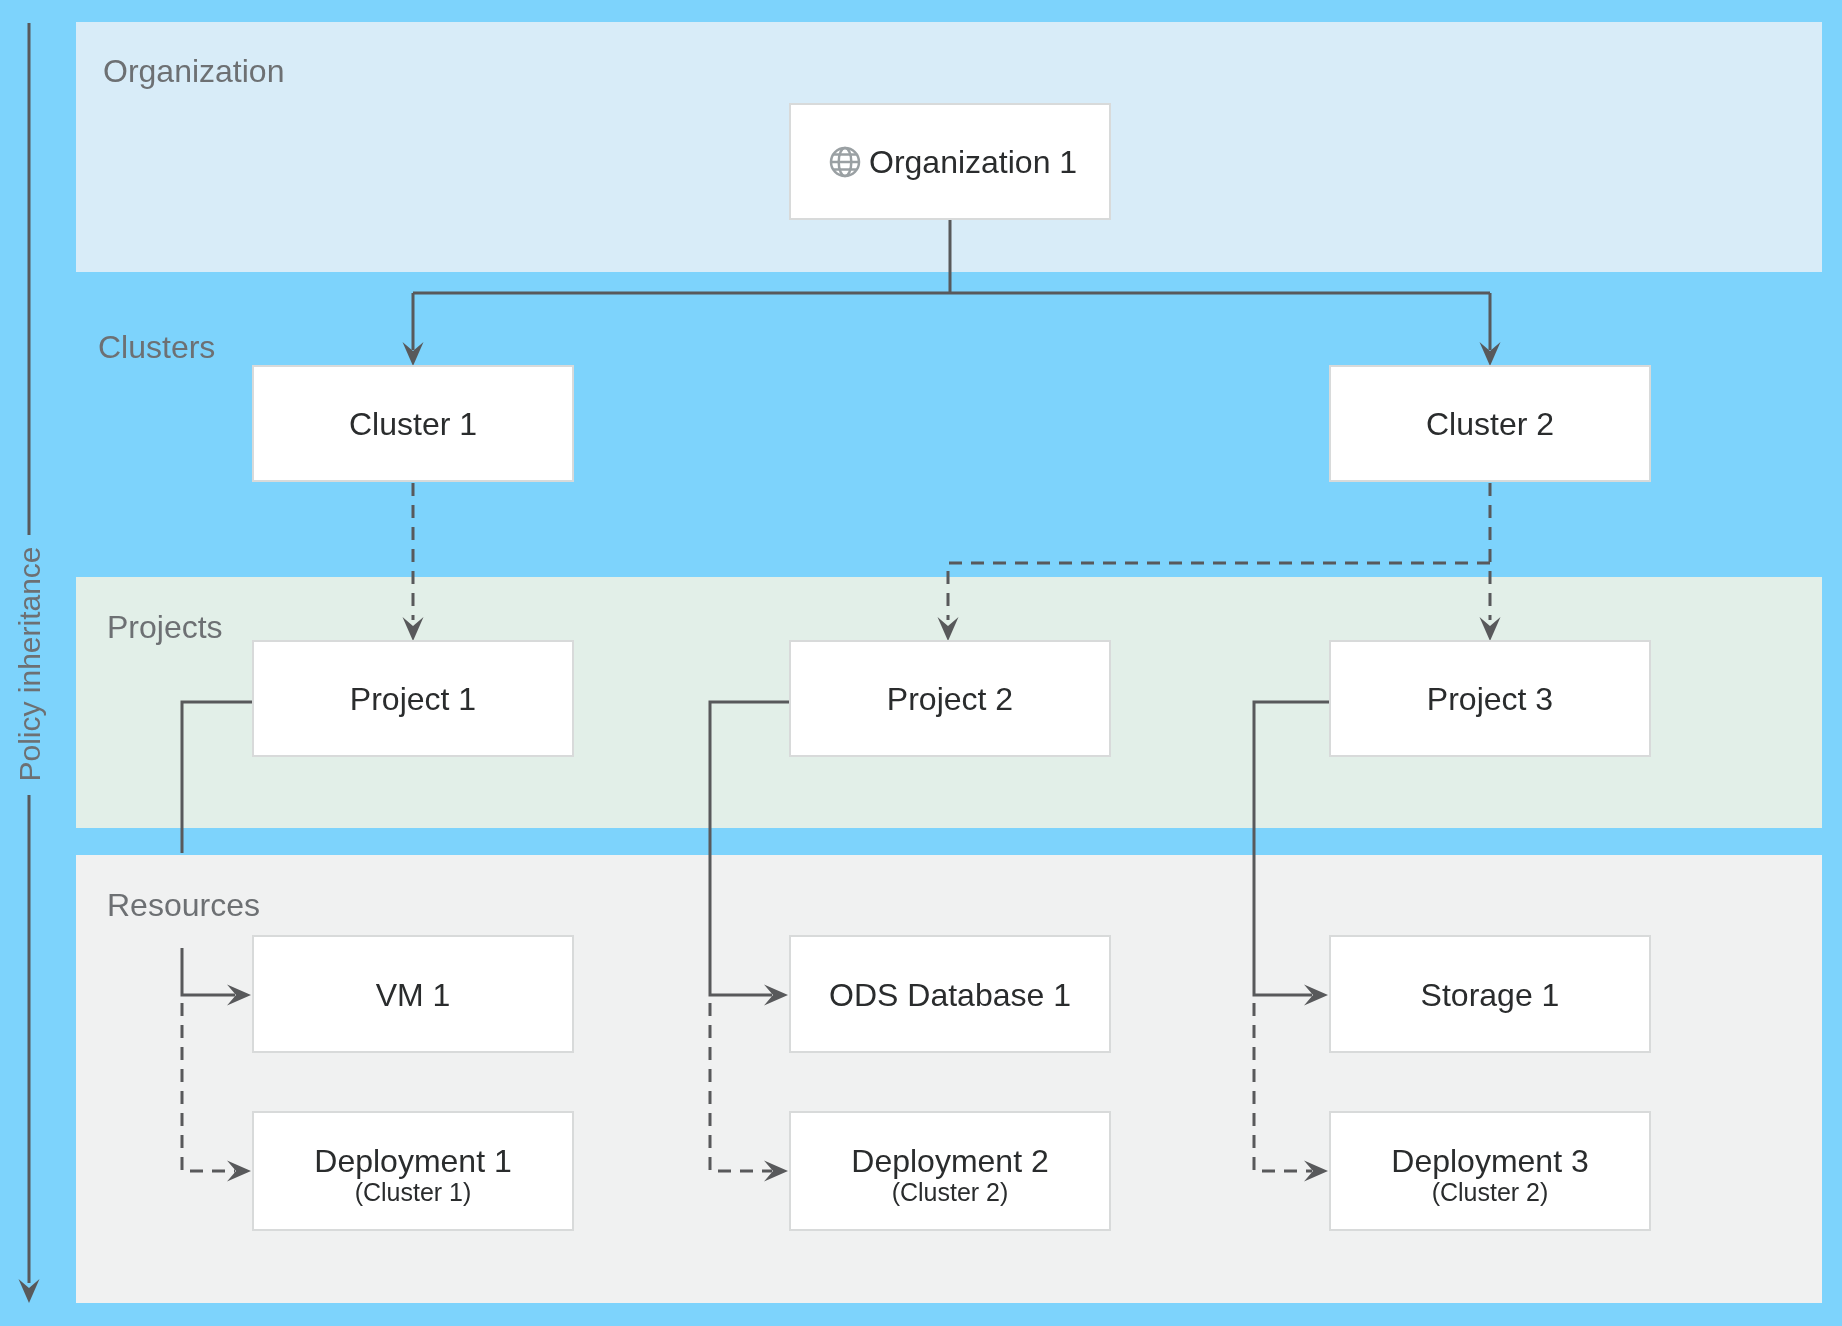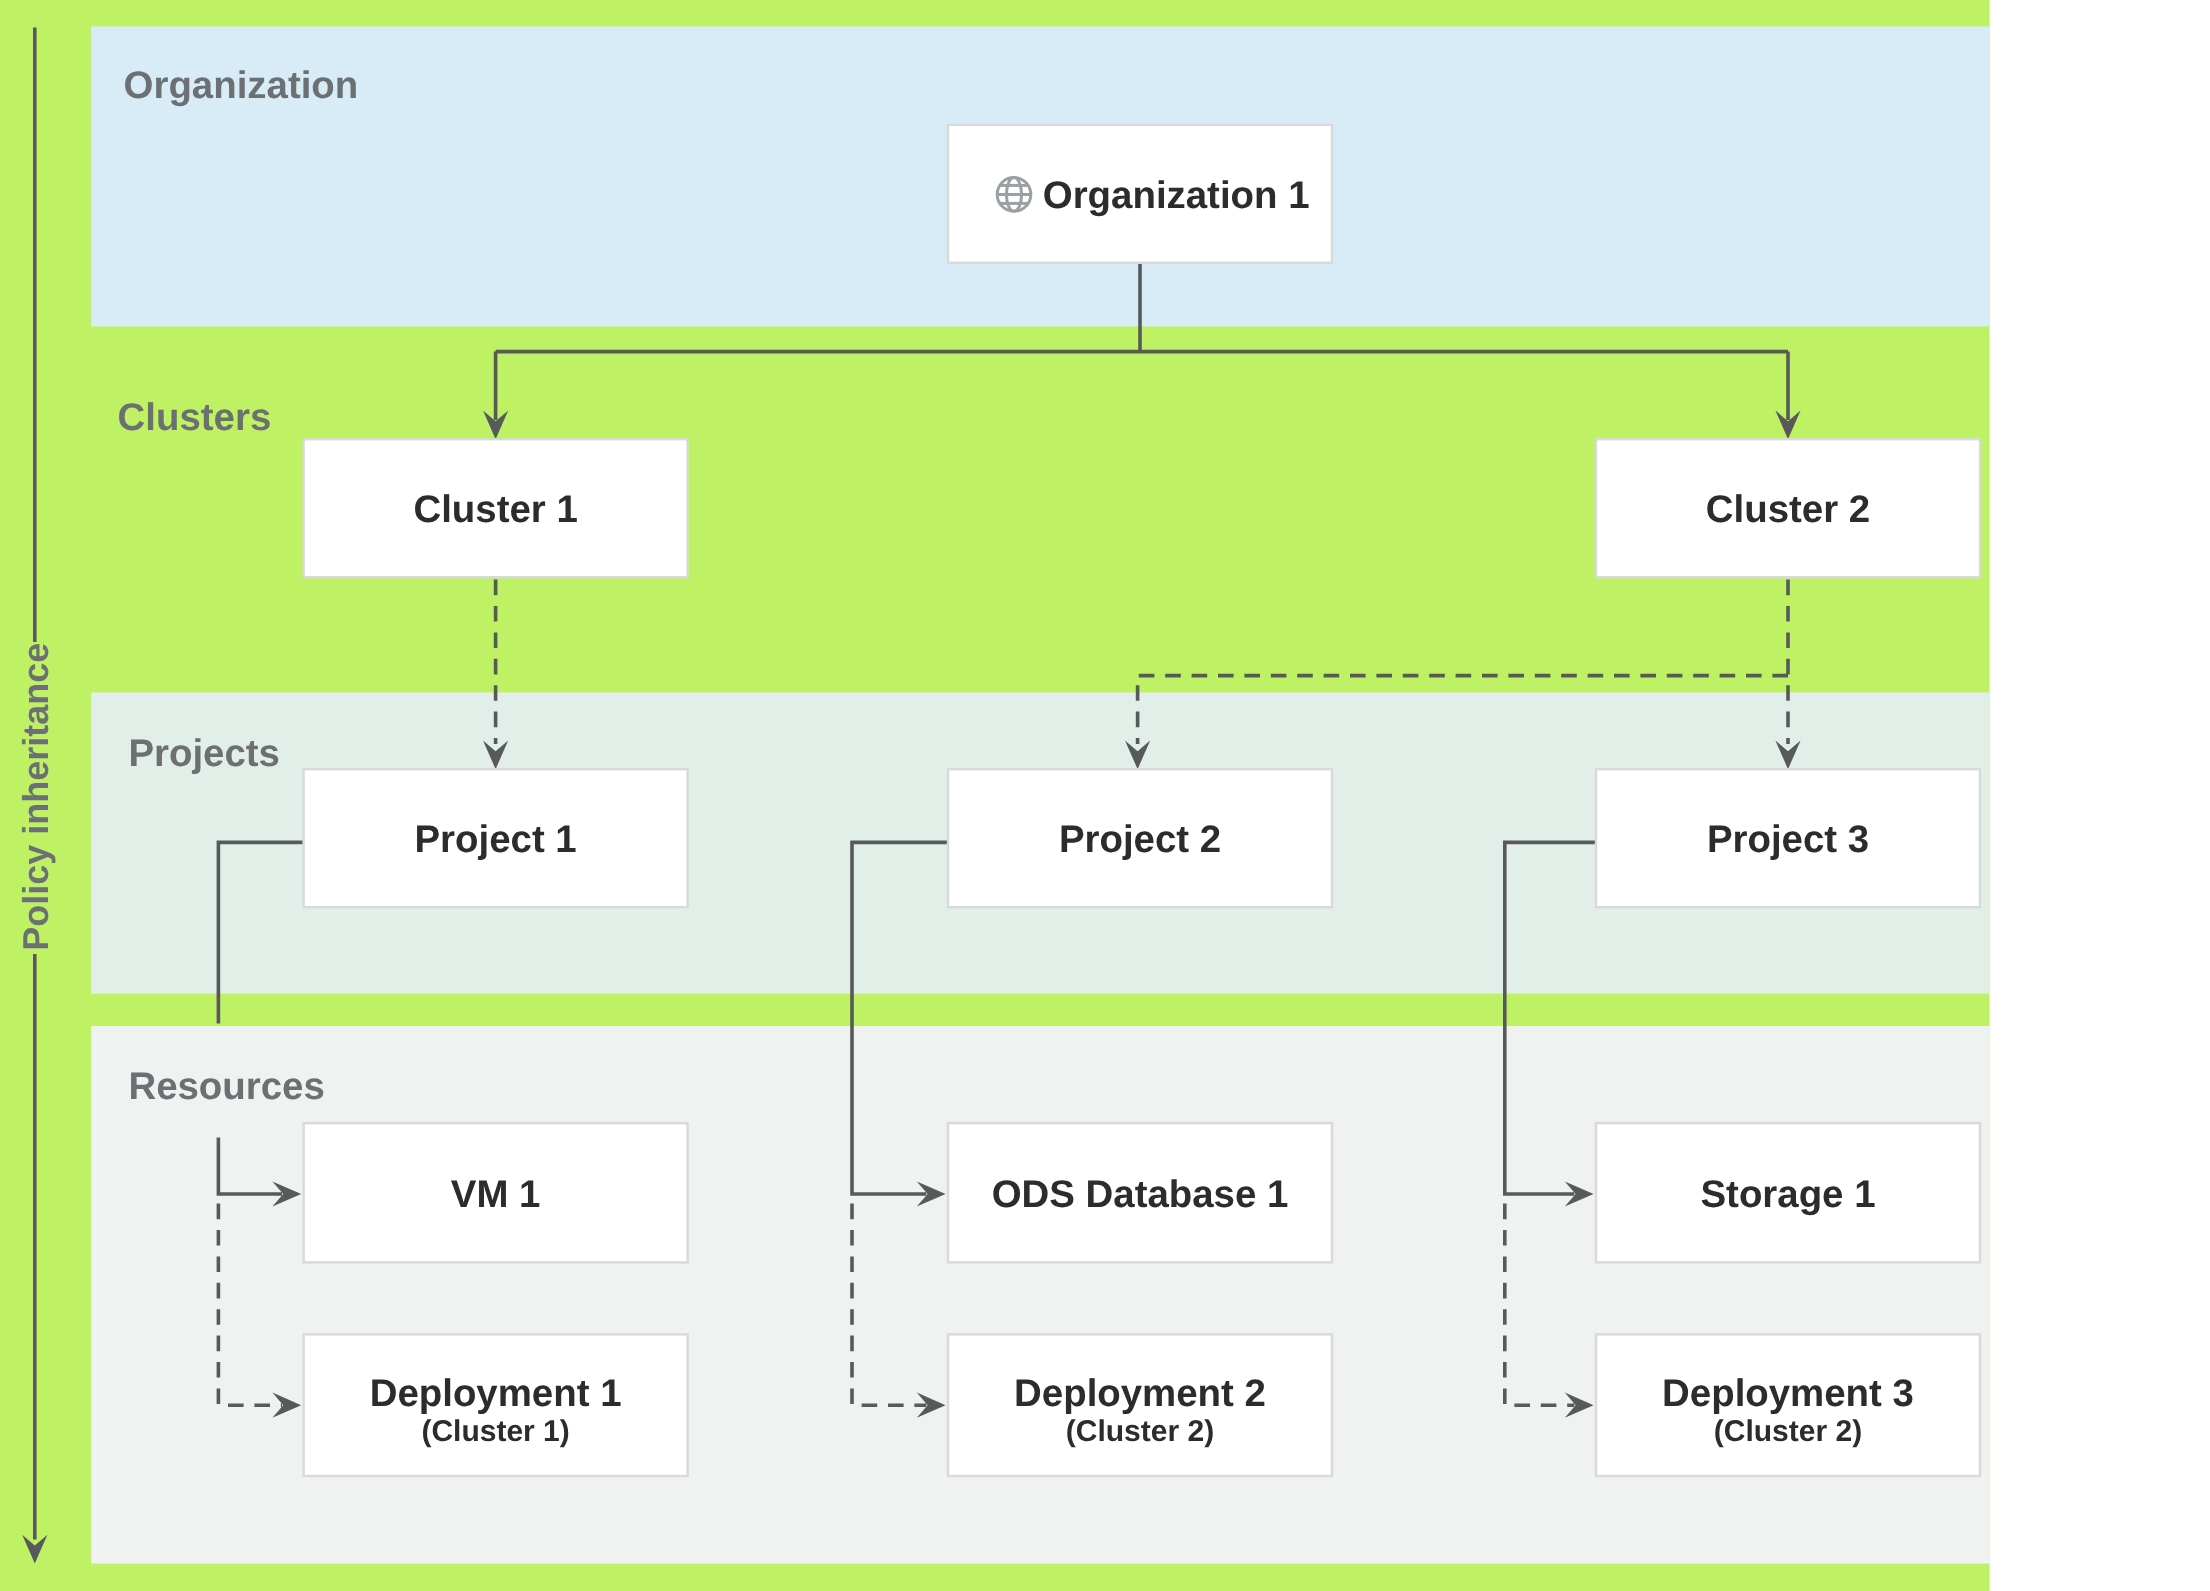--- a/index.html
+++ b/index.html
@@ -2,25 +2,24 @@
 <html><head>
 <meta charset="utf-8">
 <style>
   html, body {
     margin: 0;
     padding: 0;
     background: #ffffff;
   }
   .stage {
     position: relative;
-    width: 1658px;
+    width: 1842px;
     height: 1326px;
-    background: #bef264;
+    background: #7dd3fc;
     overflow: hidden;
-    font-weight: bold;
   }
   svg { display: block; }
   text {
     font-family: "Liberation Sans", "DejaVu Sans", sans-serif;
   }
   .band-label {
     font-size: 32px;
     fill: #6d7073;
   }
   .axis-label {

